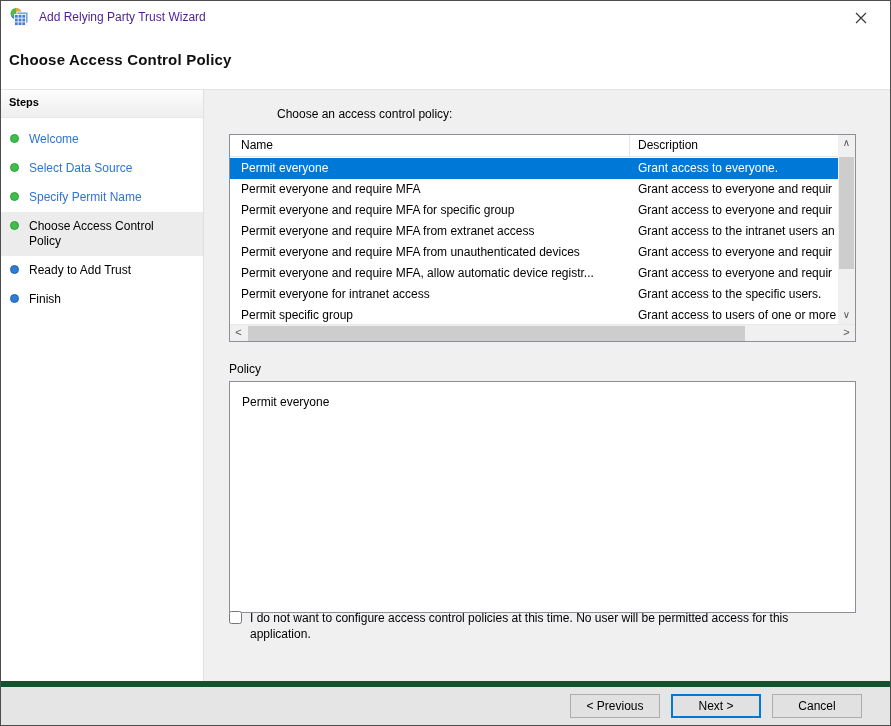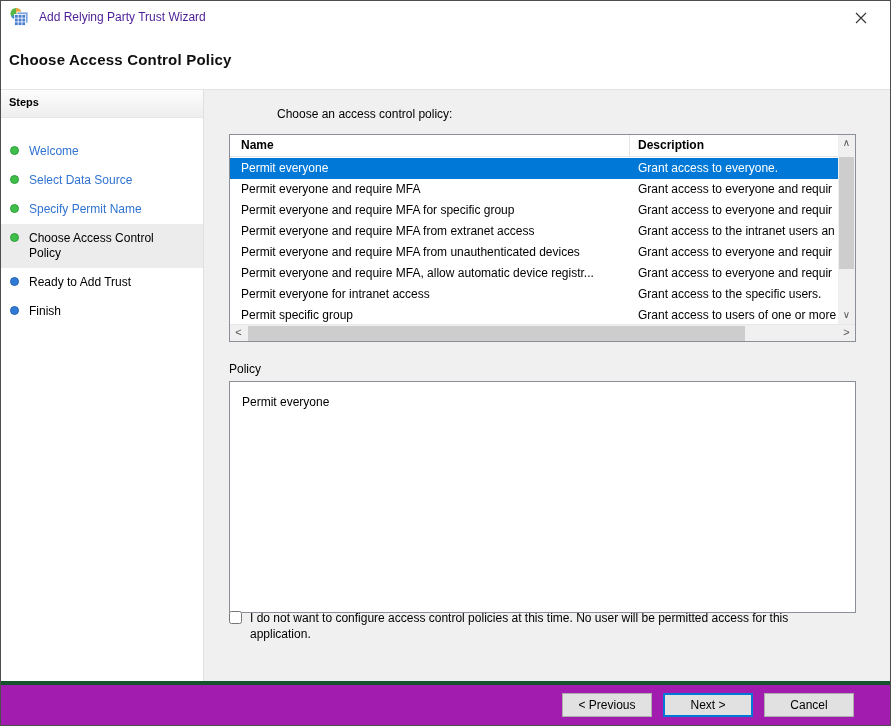--- a/index.html
+++ b/index.html
@@ -23,36 +23,36 @@
   .header { position:absolute; top:32px; left:0; right:0; height:56px; background:#fff; }
   .header .h-title { padding:18px 0 0 8px; font-size:15px; font-weight:bold; color:#101010; letter-spacing:.2px; }
 
   
   .body { position:absolute; top:88px; left:0; right:0; bottom:44px; border-top:1px solid #e4e4e4; display:flex; }
 
   
   .sidebar { width:203px; background:#fff; border-right:1px solid #dfdfdf; flex:none; }
   .steps-title { height:28px; background:linear-gradient(#fdfdfd,#eeeeee); border-bottom:1px solid #e6e6e6;
                  font-weight:bold; font-size:11px; padding:6px 0 0 8px; }
-  .steps-list { padding-top:19px; }
+  .steps-list { padding-top:7px; }
   .step { display:flex; gap:10px; align-items:flex-start; padding:7px 6px 7px 9px; }
   .step .dot { width:9px; height:9px; border-radius:50%; margin-top:2px; flex:none; }
   .step.done .dot, .step.current .dot { background:var(--dot-done); border:1px solid #2f9e3c; }
   .step.upcoming .dot { background:var(--dot-upcoming); border:1px solid #2263ad; }
   .step .step-label { width:152px; line-height:15px; color:#000; }
   .step.done .step-label { color:var(--link); }
   .step.current { background:#ececec; }
 
   
   .main { flex:1; background:#f0f0f0; position:relative; }
   .list-label { position:absolute; top:17px; left:25px;margin-left:48px; }
 
   .acp-table { position:absolute; top:44px; left:25px; width:627px; height:208px;
                background:#fff; border:1px solid #8a8f98; }
-  .thead { position:absolute; top:0; left:0; right:17px; height:22px; border-bottom:1px solid #e5e5e5; display:flex;font-weight:bold; }
+  .thead { position:absolute; top:0; left:0; right:17px; height:22px; border-bottom:1px solid #e5e5e5; display:flex; }
   .th-name { width:400px; flex:none; padding-left:11px; line-height:21px; border-right:1px solid #e5e5e5;
              white-space:nowrap; overflow:hidden; }
   .th-desc { flex:1; padding-left:8px; line-height:21px; white-space:nowrap; overflow:hidden; }
   .rows { position:absolute; top:23px; left:0; right:17px; bottom:17px; overflow:hidden; }
   .row { height:21px; display:flex; line-height:21px; cursor:default; }
   .row .c-name { width:400px; flex:none; padding-left:11px; white-space:nowrap; overflow:hidden; }
   .row .c-desc { flex:1; padding-left:8px; white-space:nowrap; overflow:hidden; }
   .row.selected { background:var(--sel); color:#fff; }
 
   
@@ -73,23 +73,23 @@
   .policy-label { position:absolute; top:272px; left:25px; }
   .policy-box { position:absolute; top:291px; left:25px; width:627px; height:232px;
                 background:#fff; border:1px solid #8a8f98; padding:13px 0 0 12px; }
 
   
   .checkbox-row { position:absolute; top:520px; left:25px; width:628px; display:flex; gap:8px; align-items:flex-start; }
   .checkbox-row input { width:13px; height:13px; margin-top:1px; flex:none; }
   .checkbox-row label { line-height:16px; display:block; width:600px; }
 
   
-  .footer { position:absolute; left:0; right:0; bottom:0; height:44px; background:#a21caf;
-            border-top:4px solid #14532d; display:flex; align-items:center; justify-content:flex-end;
-            gap:11px; padding-right:36px; }
+  .footer { position:absolute; left:0; right:0; bottom:0; height:44px; background:#e5e5e5;
+            border-top:6px solid #14532d; display:flex; align-items:center; justify-content:flex-end;
+            gap:11px; padding-right:28px; }
   .btn { width:90px; height:24px; background:#e1e1e1; border:1px solid #adadad; font-size:12px;
          font-family:inherit; color:#000; cursor:pointer; }
   .btn.focused { border:2px solid var(--sel); }
 </style>
 </head>
 <body style="--sel: #0078d7; --link: #3073d1; --dot-done: #3fbe49; --dot-upcoming: #2e7cd6;">
 
 <div id="window">
 
   <div class="titlebar">

